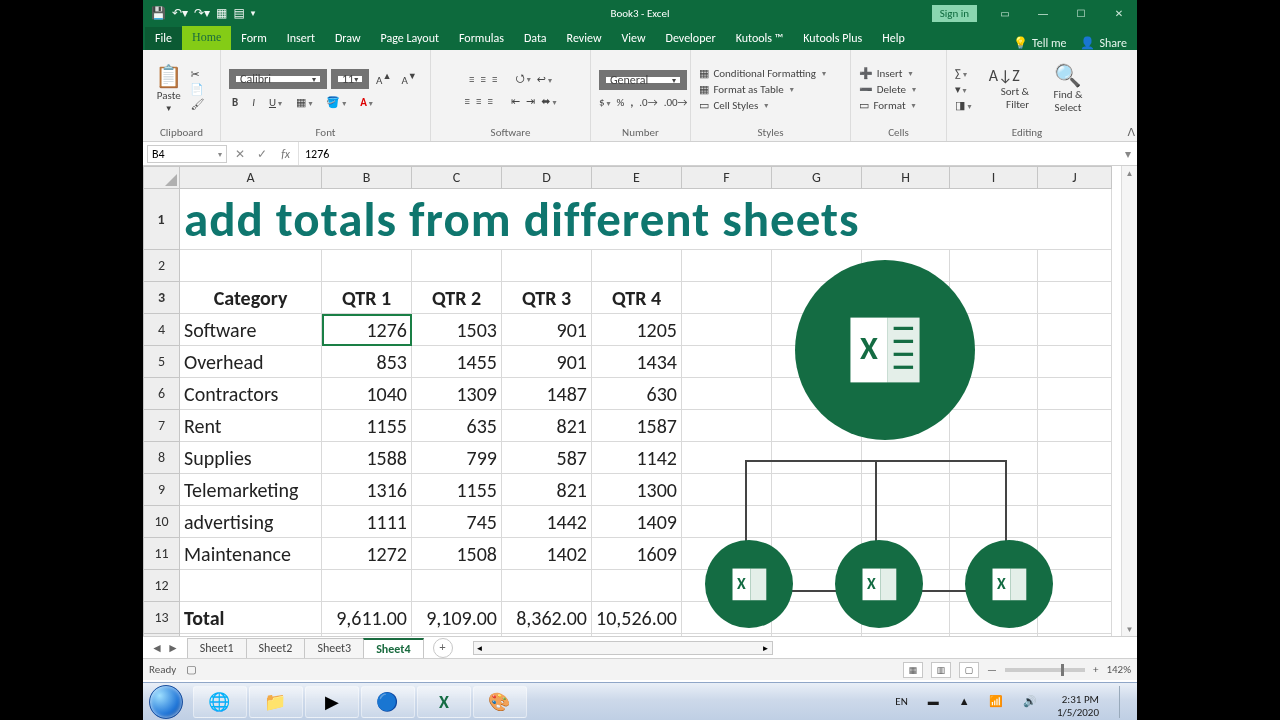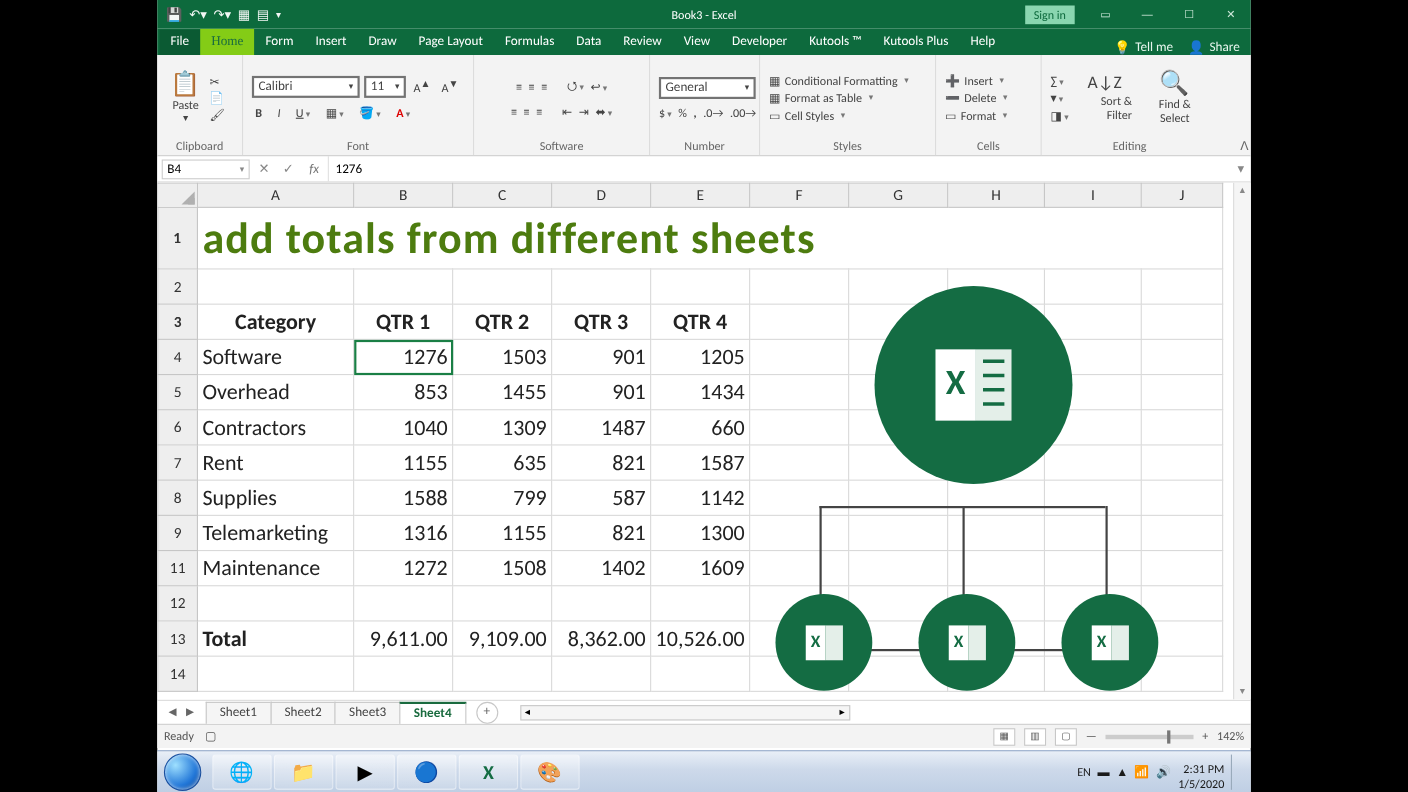--- a/index.html
+++ b/index.html
@@ -22,21 +22,21 @@
   .tab.active { background:#84cc16; color:#1a6b3f;font-family:Liberation Serif, serif; }
   .tabs .rightarea { margin-left:auto; display:flex; align-items:center; gap:14px; padding-right:10px; font-size:12px; }
   .rightarea .it { display:flex; align-items:center; gap:4px; color:#e6f5ed; }
 
   
   .ribbon { height:92px; background:#f3f3f3; border-bottom:1px solid #d0d0d0; display:flex; font-size:11px; color:#444; }
   .group { border-right:1px solid #dcdcdc; padding:3px 8px 2px; display:flex; flex-direction:column; justify-content:space-between; }
   .group .label { text-align:center; font-size:11px; color:#666; padding-top:1px; }
   .group .body { display:flex; align-items:center; gap:4px; flex:1; }
   .icon { font-family:"Segoe UI Symbol","Segoe UI",sans-serif; }
-  .ddl { border:2px solid #737373; background:#fff; height:20px; display:flex; align-items:center; padding:0 4px; font-size:12px; }
+  .ddl { border:7px solid #737373; background:#fff; height:20px; display:flex; align-items:center; padding:0 4px; font-size:12px; }
   .vstack { display:flex; flex-direction:column; gap:2px; justify-content:center; }
   .hstack { display:flex; flex-direction:row; align-items:center; gap:4px; }
   .btn { padding:1px 3px; border-radius:2px; }
   .lbtn { display:flex; flex-direction:column; align-items:center; justify-content:center; font-size:11px; gap:1px; padding:2px 4px; }
   .lbtn .bigicon { font-size:22px; line-height:1; }
   .caret::after { content:"▾"; font-size:8px; margin-left:2px; color:#777; }
 
   
   .fbar { height:24px; border-bottom:1px solid #d0d0d0; display:flex; align-items:center; font-size:12px; background:#fff; }
   .namebox { width:80px; border:1px solid #ccc; margin:2px 2px 2px 4px; padding:1px 4px; display:flex; align-items:center; justify-content:space-between; }
@@ -46,21 +46,21 @@
 
   
   .gridwrap { position:relative; height:470px; background:#fff; overflow:hidden; }
   table.grid { border-collapse:collapse; table-layout:fixed; font-family:Calibri, sans-serif; font-size:20px; color:#222; }
   .grid th, .grid td { border:1px solid #d9d9d9; height:32px; padding:0 4px; overflow:hidden; white-space:nowrap; }
   .grid thead th { background:#eee; font-weight:normal; font-size:14px; color:#333; text-align:center; height:22px; border-color:#c6c6c6; }
   .grid .rowhdr { background:#eee; font-size:14px; color:#333; text-align:center; width:36px; border-color:#c6c6c6; }
   .grid .sel { outline:2px solid #1a7f45; outline-offset:-2px; background:#fff; }
   .grid .bold { font-weight:bold; }
   .grid .right { text-align:right; }
-  .bigbanner td { font-size:40px; font-weight:bold; color:#4d7c0f; letter-spacing:1px; height:56px !important; }
+  .bigbanner td { font-size:49px; font-weight:bold; color:#0f766e; letter-spacing:1px; height:56px !important; }
   .hdrrow td { font-weight:bold; text-align:center; }
   .hdrrow td:first-of-type { text-align:center; }
   .selectall { background:#e7e7e7; border:1px solid #c6c6c6; position:relative; }
   .selectall::after { content:""; position:absolute; right:2px; bottom:2px; border:6px solid transparent; border-right-color:#b0b0b0; border-bottom-color:#b0b0b0; }
 
   
   .overlay { position:absolute; left:512px; top:84px; width:460px; height:380px; pointer-events:none; }
   .xcircle { position:absolute; border-radius:50%; background:#146c43; display:flex; align-items:center; justify-content:center; }
   .xcircle svg { width:60%; height:60%; }
   .conn { position:absolute; border:1px solid #444; }
@@ -80,21 +80,21 @@
   .vbtn { border:1px solid #c7c7c7; width:20px; height:16px; display:flex; align-items:center; justify-content:center; font-size:9px; background:#fff; }
   .zslider { width:80px; height:4px; background:#ccc; position:relative; }
   .zslider::after { content:""; position:absolute; left:70%; top:-4px; width:3px; height:12px; background:#777; }
 
   
   .taskbar { position:absolute; left:0; bottom:0; width:100%; height:38px; background:linear-gradient(#e9eff7,#cdd9ea 45%,#bfcfe4); border-top:1px solid #8fa6c7; display:flex; align-items:center; }
   .startorb { width:46px; height:38px; display:flex; align-items:center; justify-content:center; }
   .startorb div { width:34px; height:34px; border-radius:50%; background:radial-gradient(circle at 30% 30%, #9fe0ff, #2277d8 60%, #0a3e8a); border:1px solid #1a4f9e; box-shadow:0 0 4px rgba(255,255,255,.8) inset; }
   .tasks { display:flex; height:100%; align-items:center; gap:2px; padding-left:4px; }
   .taskbtn { width:54px; height:32px; border:1px solid rgba(255,255,255,.4); border-radius:3px; background:linear-gradient(rgba(255,255,255,.5),rgba(255,255,255,.15)); display:flex; align-items:center; justify-content:center; font-size:18px; }
-  .tray { margin-left:auto; display:flex; align-items:center; gap:6px; padding-right:8px; font-size:11px; color:#1a1a1a; }
+  .tray { margin-left:auto; display:flex; align-items:center; gap:20px; padding-right:8px; font-size:11px; color:#1a1a1a; }
   .clock { text-align:right; line-height:1.15;margin-top:11px; }
 
   .vsb { position:absolute; right:0; top:0; bottom:0; width:16px; background:#f5f5f5; border-left:1px solid #dcdcdc; display:flex; flex-direction:column; align-items:center; justify-content:space-between; padding:2px 0; }
   .vsb span { font-size:8px; color:#888; }
   .collapse { position:absolute; right:2px; bottom:2px; font-size:11px; color:#666; }
 </style>
 </head>
 <body>
 
 <div class="screen">
@@ -373,21 +373,21 @@
             <td></td>
             <td></td>
             <td></td>
           </tr>
           <tr>
             <td class="rowhdr">6</td>
             <td>Contractors</td>
             <td class="right">1040</td>
             <td class="right">1309</td>
             <td class="right">1487</td>
-            <td class="right">660</td>
+            <td class="right">630</td>
             <td></td>
             <td></td>
             <td></td>
             <td></td>
             <td></td>
           </tr>
           <tr>
             <td class="rowhdr">7</td>
             <td>Rent</td>
             <td class="right">1155</td>
@@ -413,20 +413,33 @@
             <td></td>
             <td></td>
           </tr>
           <tr>
             <td class="rowhdr">9</td>
             <td>Telemarketing</td>
             <td class="right">1316</td>
             <td class="right">1155</td>
             <td class="right">821</td>
             <td class="right">1300</td>
+            <td></td>
+            <td></td>
+            <td></td>
+            <td></td>
+            <td></td>
+          </tr>
+          <tr>
+            <td class="rowhdr">10</td>
+            <td>advertising</td>
+            <td class="right">1111</td>
+            <td class="right">745</td>
+            <td class="right">1442</td>
+            <td class="right">1409</td>
             <td></td>
             <td></td>
             <td></td>
             <td></td>
             <td></td>
           </tr>
           <tr>
             <td class="rowhdr">11</td>
             <td>Maintenance</td>
             <td class="right">1272</td>

